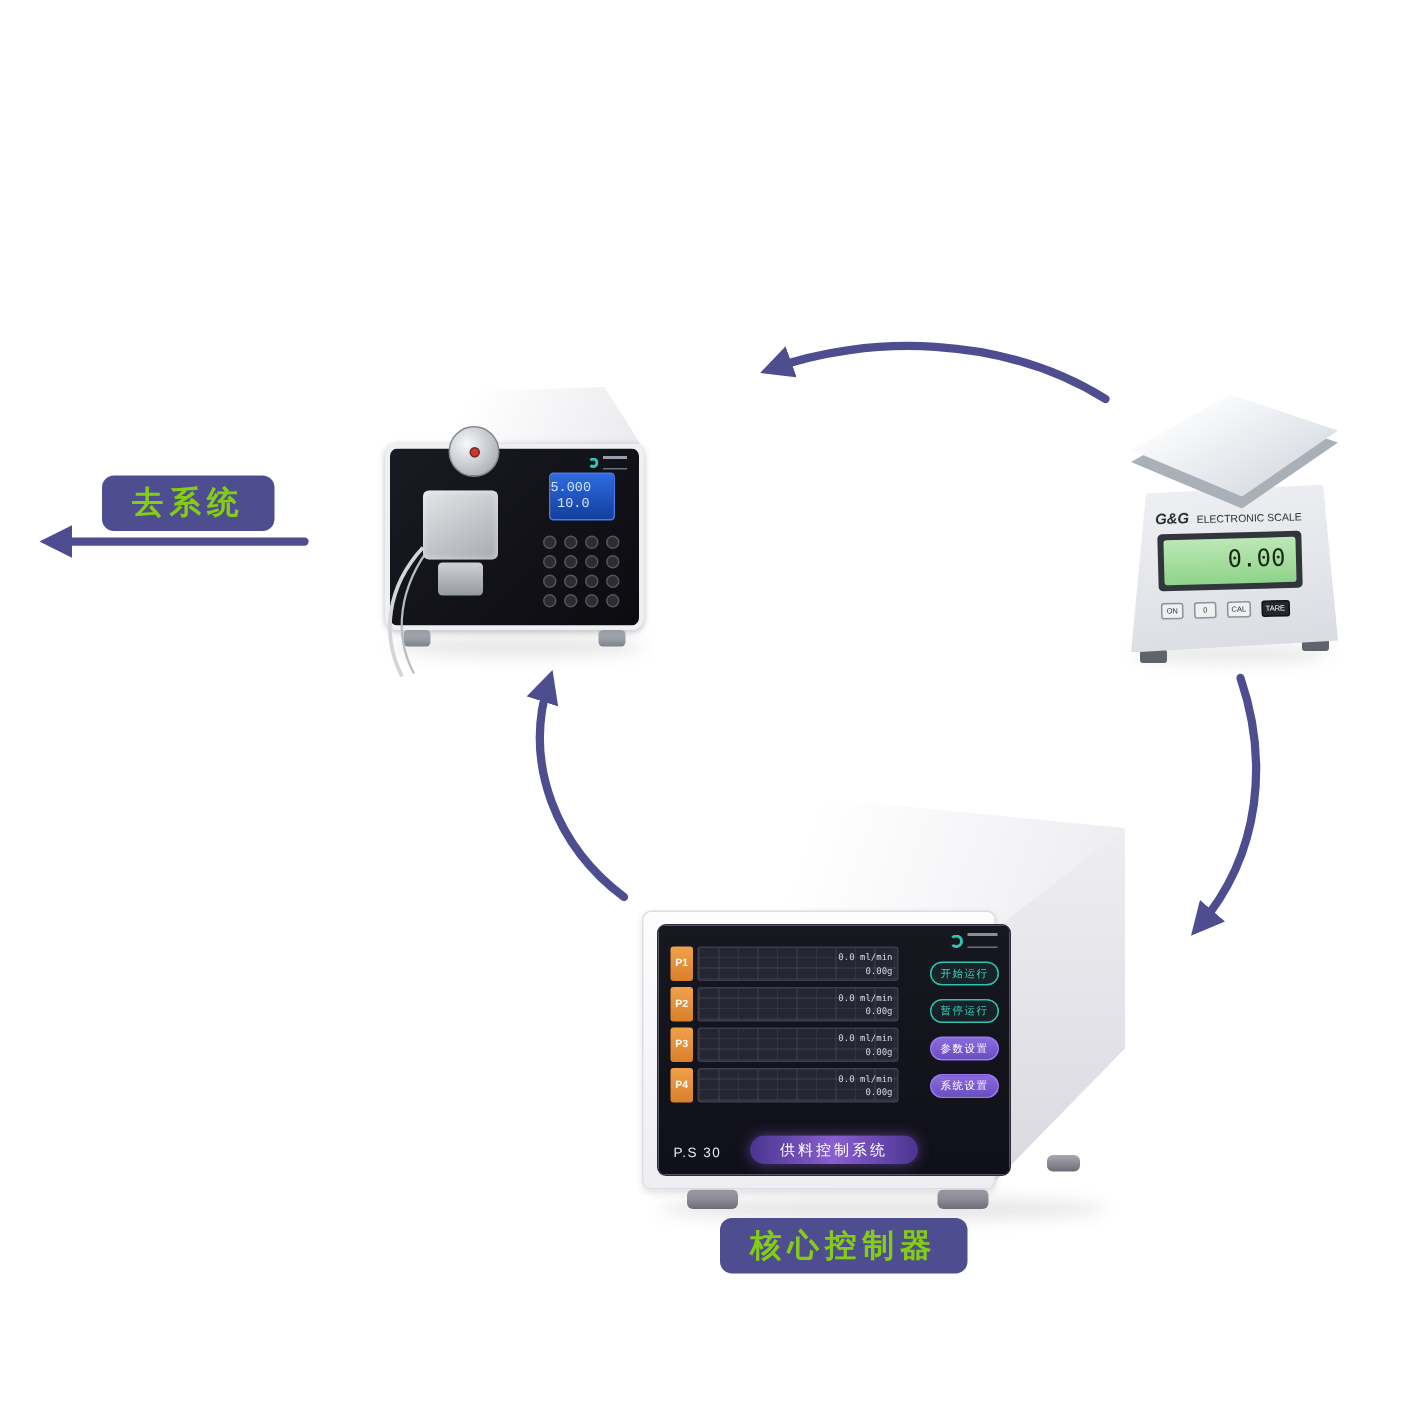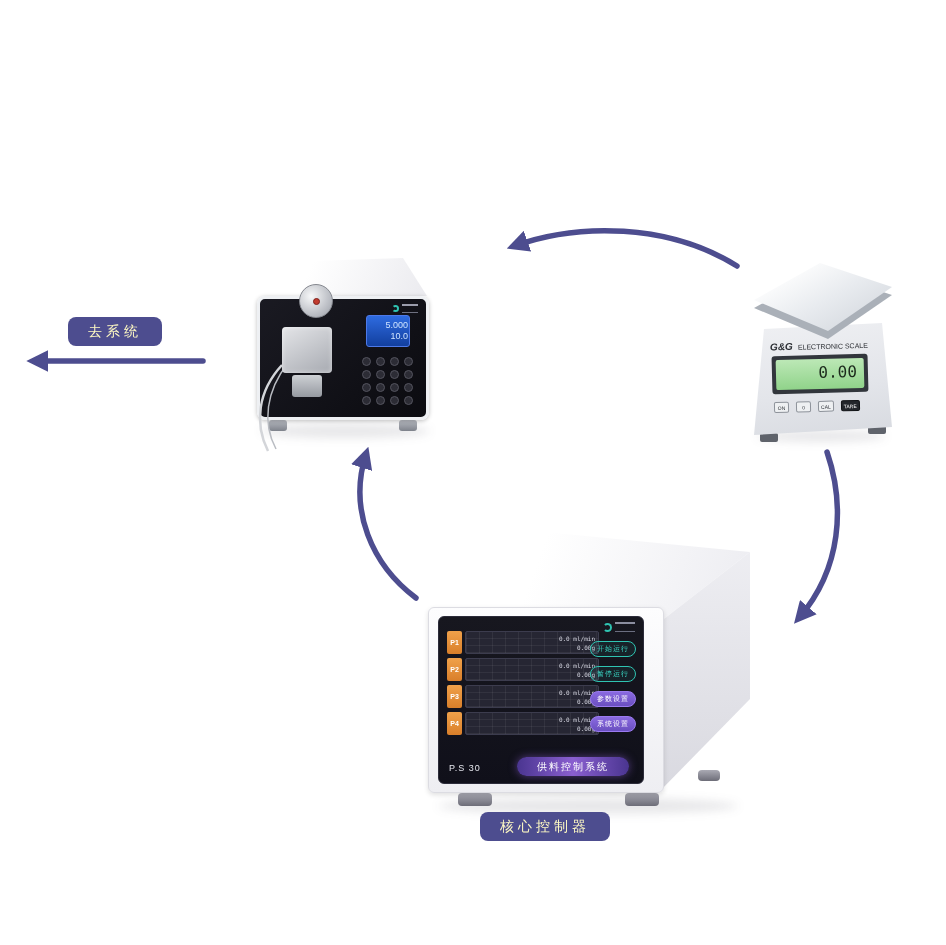--- a/index.html
+++ b/index.html
@@ -1,20 +1,20 @@
 <!DOCTYPE html>
 <html><head>
 <meta charset="utf-8">
 <style>
   html,body{margin:0;padding:0;background:#fff;}
   .canvas{position:relative;width:946px;height:945px;background:#ffffff;overflow:hidden;
           font-family:"Liberation Sans",sans-serif;}
 
   
-  .pill{position:absolute;background:#4d4d8f;color:#fef9c3;font-weight:normal;font-size:14px;
+  .pill{position:absolute;background:#4d4d8f;color:#84cc16;font-weight:bold;font-size:21px;
         letter-spacing:4px;padding:6px 20px;border-radius:8px;line-height:1.2;z-index:6;}
   .gshadow{position:absolute;background:rgba(60,60,75,.12);border-radius:50%;filter:blur(5px);z-index:1;}
   .dev{position:absolute;z-index:3;}
   .arrows{position:absolute;left:0;top:0;z-index:2;}
 
   
   #pump{left:253px;top:250px;width:190px;height:195px;}
   .pump-top{position:absolute;left:0;top:0;width:190px;height:62px;
             clip-path:polygon(6px 50px,174px 46px,150px 8px,30px 12px);
             background:linear-gradient(115deg,#ffffff 30%,#e7e7ec);}
@@ -28,22 +28,22 @@
              border:1px solid #85888f;box-sizing:border-box;}
   .pump-knob .red-dot{position:absolute;left:13px;top:13px;width:7px;height:7px;border-radius:50%;
              background:#c23b2e;border:1px solid #7e201a;box-sizing:border-box;}
   .pump-head{position:absolute;left:22px;top:28px;width:50px;height:46px;border-radius:4px;
              background:linear-gradient(150deg,#e4e5e8,#a7aab1);box-shadow:inset 0 0 5px rgba(255,255,255,.55);}
   .pump-piston{position:absolute;left:32px;top:76px;width:30px;height:22px;border-radius:3px;
              background:linear-gradient(#ced1d5,#9599a0);}
   .pump-tube{position:absolute;left:-8px;top:40px;}
   .pump-lcd{position:absolute;right:16px;top:16px;width:44px;height:32px;box-sizing:border-box;
             background:linear-gradient(#2e6be0,#123f9e);border:1px solid #4d79e8;border-radius:3px;
-            color:#cfe4ff;font-size:9px;line-height:11px;text-align:right;padding:4px 1px 0 0;
-            font-family:Liberation Sans, sans-serif;}
+            color:#cfe4ff;font-size:9px;line-height:11px;text-align:right;padding:4px 16px 0 0;
+            font-family:Liberation Mono, monospace;}
   .pump-lcd span{display:block;}
   .pump-keypad{position:absolute;right:12px;top:58px;width:52px;display:grid;
                grid-template-columns:repeat(4,1fr);gap:4px;}
   .pump-key{width:9px;height:9px;border-radius:50%;background:#2c2c35;border:1px solid #54545f;box-sizing:border-box;}
   .pump-logo{position:absolute;right:8px;top:5px;display:flex;align-items:center;gap:3px;}
   .pump-logo .swirl{width:7px;height:7px;border-radius:50%;border:2px solid #2fc4b2;border-left-color:transparent;box-sizing:border-box;}
   .pump-logo .ltext{width:16px;height:6px;border-top:2px solid #9a9cab;border-bottom:1px solid #6e7080;}
 
   
   #scale{left:748px;top:245px;width:150px;height:200px;}
@@ -74,21 +74,21 @@
   #controller{left:420px;top:523px;width:335px;height:292px;}
   .ctl-top{position:absolute;left:0;top:0;width:335px;height:110px;
            clip-path:polygon(12px 86px,240px 99px,330px 29px,104px 7px);
            background:linear-gradient(110deg,#ffffff 35%,#ebebf0);}
   .ctl-side{position:absolute;left:0;top:0;width:335px;height:280px;
            clip-path:polygon(240px 99px,330px 29px,330px 176px,240px 268px);
            background:linear-gradient(180deg,#f0f0f4,#d8d8df);}
   .ctl-front{position:absolute;left:8px;top:84px;width:236px;height:186px;box-sizing:border-box;
            background:linear-gradient(#fdfdfe,#eeeef2);border:1px solid #dcdce2;border-radius:6px;
            box-shadow:0 2px 5px rgba(0,0,0,.12);}
-  .ctl-screen{position:absolute;left:9px;top:8px;width:206px;height:168px;box-sizing:border-box;
+  .ctl-screen{position:absolute;left:9px;top:8px;width:236px;height:168px;box-sizing:border-box;
            background:linear-gradient(#17171f,#10101a);border:1px solid #2c2c3a;border-radius:6px;overflow:hidden;}
   .ctl-logo{position:absolute;right:8px;top:5px;display:flex;align-items:center;gap:3px;}
   .ctl-logo .swirl{width:9px;height:9px;border-radius:50%;border:2px solid #2fc4b2;border-left-color:transparent;box-sizing:border-box;}
   .ctl-logo .ltext{width:20px;height:7px;border-top:2px solid #8b8ea0;border-bottom:1px solid #6b6e80;}
   .ctl-rows{position:absolute;left:8px;top:14px;width:152px;display:flex;flex-direction:column;gap:4px;}
   .ctl-row{display:flex;align-items:stretch;gap:3px;height:23px;}
   .ctl-tag{width:15px;background:linear-gradient(#f0a14a,#d97f2a);color:#fff;font-size:7px;font-weight:bold;
            display:flex;align-items:center;justify-content:center;border-radius:2px;}
   .ctl-graph{flex:1;position:relative;background:#262633;border:1px solid #3c3c4e;border-radius:2px;
            background-image:repeating-linear-gradient(90deg,rgba(255,255,255,.06) 0 1px,transparent 1px 13px),
@@ -97,21 +97,21 @@
            font-family:"DejaVu Sans Mono",monospace;}
   .ctl-vals span{display:block;}
   .ctl-btns{position:absolute;right:7px;top:24px;width:46px;display:flex;flex-direction:column;gap:9px;}
   .ctl-btn{height:16px;border-radius:8px;font-size:7px;display:flex;align-items:center;justify-content:center;
            letter-spacing:1px;box-sizing:border-box;}
   .ctl-btn.teal{border:1px solid #2fc4b2;color:#3ad6c3;background:rgba(47,196,178,.08);}
   .ctl-btn.purple{background:linear-gradient(#8a6ae0,#6a4fc0);color:#fff;border:1px solid #9a7af0;}
   .ctl-banner{position:absolute;left:50%;bottom:7px;transform:translateX(-50%);width:112px;height:19px;
            border-radius:10px;background:linear-gradient(90deg,#4a3590,#8a5fd0 50%,#4a3590);
            color:#fff;font-size:10px;letter-spacing:2px;display:flex;align-items:center;justify-content:center;
-           box-shadow:0 0 9px rgba(138,95,208,.55);margin-left:32px;}
+           box-shadow:0 0 9px rgba(138,95,208,.55);}
   .ctl-model{position:absolute;left:10px;bottom:10px;color:#e6e7ee;font-size:9px;letter-spacing:1px;}
   .ctl-foot{position:absolute;background:linear-gradient(#a9a9b3,#6d6d78);border-radius:4px;}
 </style>
 </head>
 <body>
 
 <div class="canvas">
 
   <svg class="arrows" width="946" height="945" viewBox="0 0 946 945">
     <defs>

